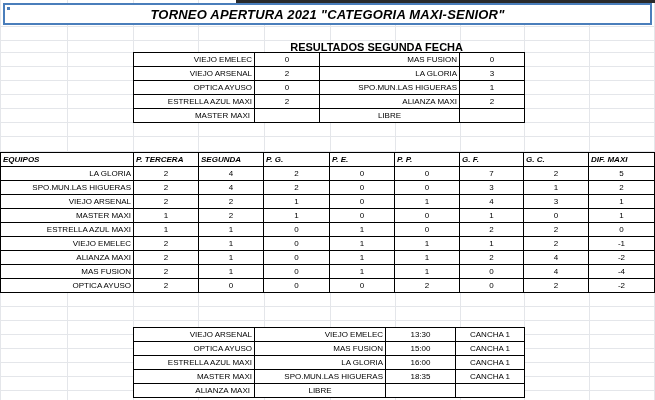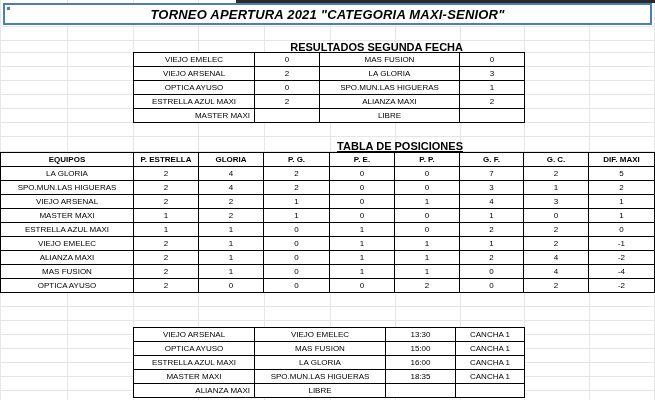--- a/index.html
+++ b/index.html
@@ -81,23 +81,23 @@
     border: 1px solid #000000;
     font-size: 8px;
     height: 14px;
     padding: 0 2px;
     color: #000000;
     line-height: 1;
     overflow: hidden;
     white-space: nowrap;
   }
   .tbl td.c { text-align: center; }
-  .tbl td.l { text-align: center; }
+  .tbl td.l { text-align: right; }
   .tbl td.r { text-align: right; padding-right: 4px; }
-  .tbl td.hdr { font-weight: bold; text-align: center; }
+  .tbl td.hdr { font-weight: bold; text-align: left; font-style: italic; }
 </style>
 </head>
 <body>
 
 <div id="sheet">
 
   <div class="grid-v" style="left:0px"></div>
   <div class="grid-v" style="left:67px"></div>
   <div class="grid-v" style="left:133px"></div>
   <div class="grid-v" style="left:198px"></div>
@@ -180,39 +180,38 @@
       </tr>
       <tr>
         <td class="r">MASTER MAXI</td>
         <td class="c"></td>
         <td class="c">LIBRE</td>
         <td class="c"></td>
       </tr>
     </tbody>
   </table>
 
-  <div class="section-head" style="left:198px; top:140px; width:265px;">TABLA DE POSICIONES</div>
 
   <table class="tbl" id="standings-table" style="left:0px; top:152px; width:654px;">
     <colgroup>
       <col style="width:133px">
         <col style="width:65px">
         <col style="width:65px">
         <col style="width:66px">
       <col style="width:65px">
         <col style="width:65px">
         <col style="width:64px">
         <col style="width:65px">
         <col style="width:66px">
     </colgroup>
     <tbody>
       <tr>
         <td class="hdr">EQUIPOS</td>
-        <td class="hdr">P. ESTRELLA</td>
-        <td class="hdr">GLORIA</td>
+        <td class="hdr">P. TERCERA</td>
+        <td class="hdr">SEGUNDA</td>
         <td class="hdr">P. G.</td>
         <td class="hdr">P. E.</td>
         <td class="hdr">P. P.</td>
         <td class="hdr">G. F.</td>
         <td class="hdr">G. C.</td>
         <td class="hdr">DIF. MAXI</td>
       </tr>
       <tr>
         <td class="l">LA GLORIA</td>
         <td class="c">2</td>

